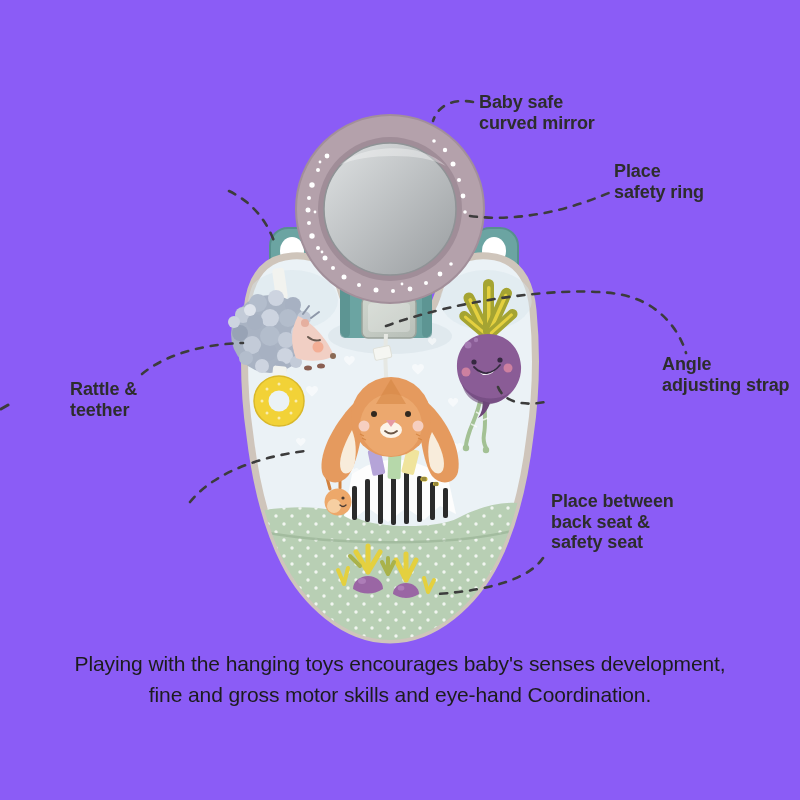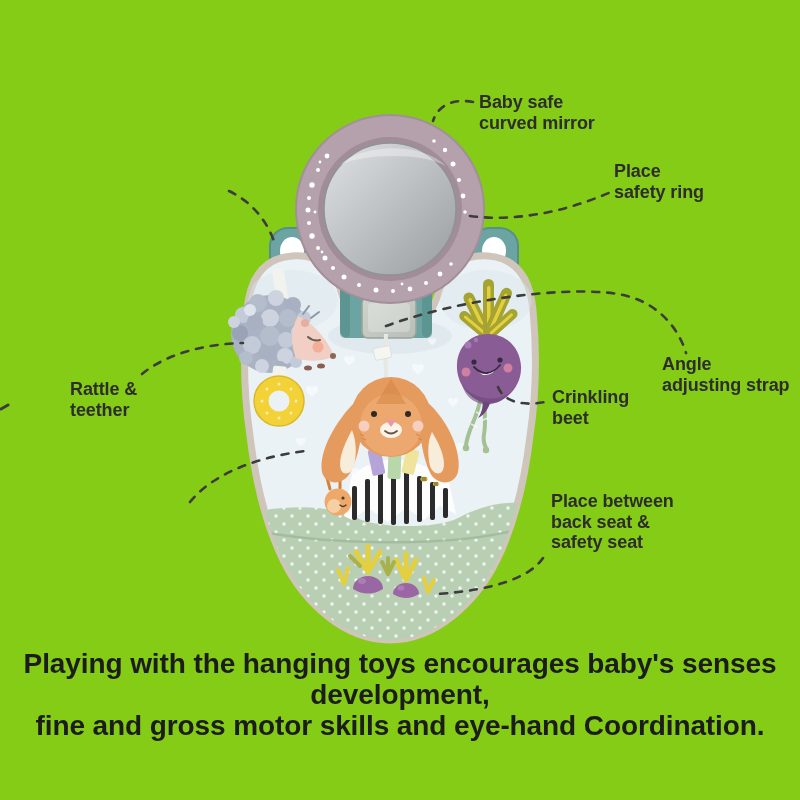--- a/index.html
+++ b/index.html
@@ -1,22 +1,22 @@
 <!DOCTYPE html>
 <html style="--label-text: #2d2d2d; --caption-text: #1c1c1c; --line: #3c3c3c; --mirror-ring: #b4a1ab; --mirror-ring-deep: #a08d98; --glass-light: #dfe2e3; --glass-dark: #999da0; --teal: #6ba4a2; --teal-deep: #578f8d; --pad: #ebf2f6; --pad-border: #cfc5bb; --mint: #b8cfb4; --seam: #9eb79a; --mop: #a9b3c3; --mop-light: #ccd3de; --mop-deep: #939eb1; --face-pink: #f1cfc4; --cheek: #f3a88d; --ring-yellow: #f2d237; --beet: #8a5c96; --beet-deep: #6d4679; --leaf: #a5a432; --leaf-stripe: #e4d03f; --bunny: #e59a5e; --bunny-deep: #d2813d; --ear-inner: #f8ecdb; --velcro: #b7beb7; --velcro-light: #cfd5cd; --rope: #a3c194; --ribbon-purple: #b5a4d8; --ribbon-green: #b6d8aa; --ribbon-yellow: #f0e49d; --print-orange: #eda86a; --print-beet: #9a66a4; --fence: #2b2b2b; --dot-white: #ffffff;"><head>
 <meta charset="utf-8">
 <style>
   html,body{margin:0;padding:0;background:#ffffff;}
-  .stage{position:relative;width:800px;height:800px;background:#84cc16;overflow:hidden;
+  .stage{position:relative;width:800px;height:800px;background:#8b5cf6;overflow:hidden;
          font-family:"Liberation Sans",sans-serif;}
   .art{position:absolute;left:0;top:0;}
   .callout{position:absolute;font-size:18px;font-weight:700;line-height:1.15;
            color:var(--label-text);white-space:pre-line;letter-spacing:-0.1px;}
   .caption{position:absolute;left:0;top:648px;width:800px;text-align:center;
-           font-size:28px;font-weight:700;line-height:31px;color:var(--caption-text);
+           font-size:21px;font-weight:400;line-height:31px;color:var(--caption-text);
            white-space:pre-line;letter-spacing:-0.1px;}
   
   .dash{fill:none;stroke:var(--line);stroke-width:2.6;stroke-dasharray:7 8;stroke-linecap:round;}
   .padShape{fill:var(--pad);stroke:var(--pad-border);stroke-width:7;stroke-linejoin:round;}
   .mintFill{fill:var(--mint);}
   .seamLine{fill:none;stroke:var(--seam);stroke-width:2.5;opacity:.8;}
   .tealFill{fill:var(--teal);}
   .ringOuter{fill:var(--mirror-ring);}
   .ringLip{fill:var(--mirror-ring-deep);}
   .stopA{stop-color:var(--glass-light);}
@@ -332,21 +332,19 @@
   </svg>
 
   <div class="callout" style="left:479px;top:92px;">Baby safe
 curved mirror</div>
   <div class="callout" style="left:614px;top:161px;">Place
 safety ring</div>
   <div class="callout" style="left:662px;top:354px;">Angle
 adjusting strap</div>
   <div class="callout" style="left:70px;top:379px;">Rattle &amp;
 teether</div>
-  <div class="callout" style="left:552px;top:387px;">Crinkling
-beet</div>
   <div class="callout" style="left:507px;top:491px;margin-left:44px;">Place between
 back seat &amp;
 safety seat</div>
 
   <div class="caption">Playing with the hanging toys encourages baby's senses development,
 fine and gross motor skills and eye-hand Coordination.</div>
 </div>
 
 </body></html>

